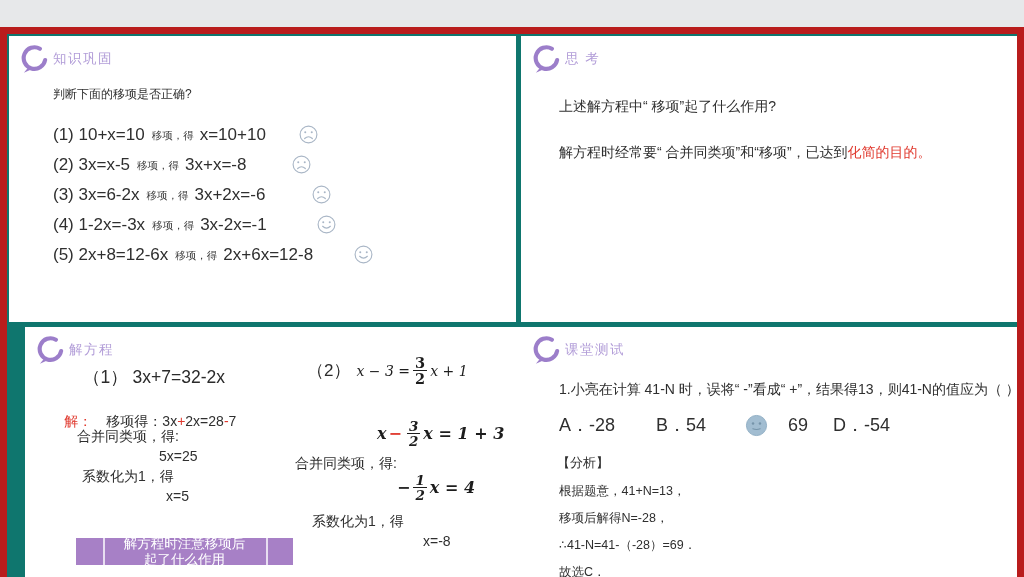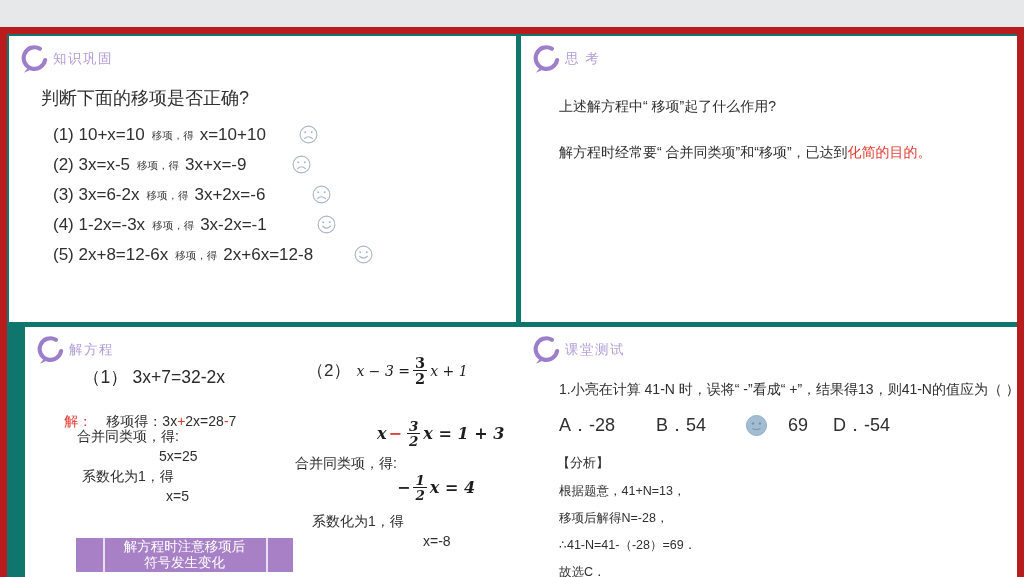--- a/index.html
+++ b/index.html
@@ -10,42 +10,42 @@
   .panel-tl { left:2px;   top:2px;   width:507px; height:286px; }
   .panel-tr { left:514px; top:2px;   width:508px; height:286px; }
   .panel-bl { left:18px;   top:293px; width:507px; height:280px;text-align:center; }
   .panel-br { left:514px; top:293px; width:508px; height:280px; }
 
   .hdr { position:absolute; left:12px; top:8px; display:flex; align-items:center; gap:5px; }
   .hdr .hdr-label { color:#b29dd8; font-size:13.5px; letter-spacing:1.5px; }
   .crescent { width:27px; height:30px; }
 
   
-  .tl-prompt { position:absolute; left:32px; top:50px; font-size:18px; color:#2f2f2f; }
+  .tl-prompt { position:absolute; left:44px; top:50px; font-size:12px; color:#2f2f2f; }
   .tl-rows { position:absolute; left:44px; top:84px; }
   .tl-row { position:relative; height:30px; width:460px; display:flex; align-items:center; color:#2f2f2f; }
   .tl-eq { font-size:17px; white-space:pre; }
   .tl-small { font-size:10.5px; color:#3c3c3c; margin:2px 6px 0 7px; white-space:pre; }
   .face { position:absolute; top:4px; }
   .tl-row:nth-child(1) .face { left:245px; }
   .tl-row:nth-child(2) .face { left:238px; }
   .tl-row:nth-child(3) .face { left:258px; }
   .tl-row:nth-child(4) .face { left:263px; }
   .tl-row:nth-child(5) .face { left:300px; }
 
   
   .tr-line1 { position:absolute; left:38px; top:62px; font-size:14px; color:#2f2f2f; }
   .tr-line2 { position:absolute; left:38px; top:108px; font-size:14px; color:#2f2f2f; }
   .red { color:#e0392e; }
 
   
   .bl-eq1-title { position:absolute; left:58px; top:38px; font-size:17.5px; color:#2b2b2b; white-space:pre; }
   .bl-step { position:absolute; font-size:14px; color:#2f2f2f; white-space:pre; }
   .jie { color:#e0392e; font-size:14px; }
-  .banner { position:absolute; left:51px; top:211px; width:217px; height:34px; background:#a780c6;
+  .banner { position:absolute; left:51px; top:211px; width:217px; height:27px; background:#a780c6;
             display:flex; flex-direction:column; align-items:center; justify-content:center; }
   .banner .bline { color:#ffffff; font-size:13.5px; line-height:16px; }
   .banner .vline { position:absolute; top:0; width:2px; height:100%; background:#f3eef8; opacity:.85; }
   .banner .vline-l { left:27px; } .banner .vline-r { right:25px; }
 
   .math { font-family:"DejaVu Serif","Liberation Serif",serif; color:#1d1d1d; }
   .mi { font-style:italic; }
   .bold { font-weight:bold; }
   .frac { display:inline-flex; flex-direction:column; align-items:center; vertical-align:middle;
           font-family:"DejaVu Serif","Liberation Serif",serif; font-weight:bold; line-height:1.05; margin:0 3px; }
@@ -114,21 +114,21 @@
         <span class="tl-small">移项，得</span>
         <span class="tl-eq">x=10+10</span>
         <svg class="face" width="21" height="21" viewBox="-12 -12 24 24">
             <use href="#face-sad-g"></use>
           </svg>
       </div>
       <div class="tl-row">
         <span class="tl-eq">(2) </span>
           <span class="tl-eq">3x=x-5</span>
         <span class="tl-small">移项，得</span>
-        <span class="tl-eq">3x+x=-9</span>
+        <span class="tl-eq">3x+x=-8</span>
         <svg class="face" width="21" height="21" viewBox="-12 -12 24 24">
             <use href="#face-sad-g"></use>
           </svg>
       </div>
       <div class="tl-row">
         <span class="tl-eq">(3) </span>
           <span class="tl-eq">3x=6-2x</span>
         <span class="tl-small">移项，得</span>
         <span class="tl-eq">3x+2x=-6</span>
         <svg class="face" width="21" height="21" viewBox="-12 -12 24 24">
@@ -213,21 +213,21 @@
         </span>
       <span>x = 4</span>
     </div>
     <div class="bl-step" style="left:287px; top:186px;">系数化为1，得</div>
     <div class="bl-step" style="left:398px; top:206px;">x=-8</div>
 
     <div class="banner">
       <div class="vline vline-l"></div>
       <div class="vline vline-r"></div>
       <span class="bline">解方程时注意移项后</span>
-      <span class="bline">符号发生变化</span>
+      <span class="bline">起了什么作用</span>
     </div>
   </div>
 
   <div class="panel panel-br">
     <div class="hdr">
       <svg class="crescent" viewBox="0 0 30 32">
           <use href="#crescent-g"></use>
         </svg>
       <span class="hdr-label">课堂测试</span>
     </div>

